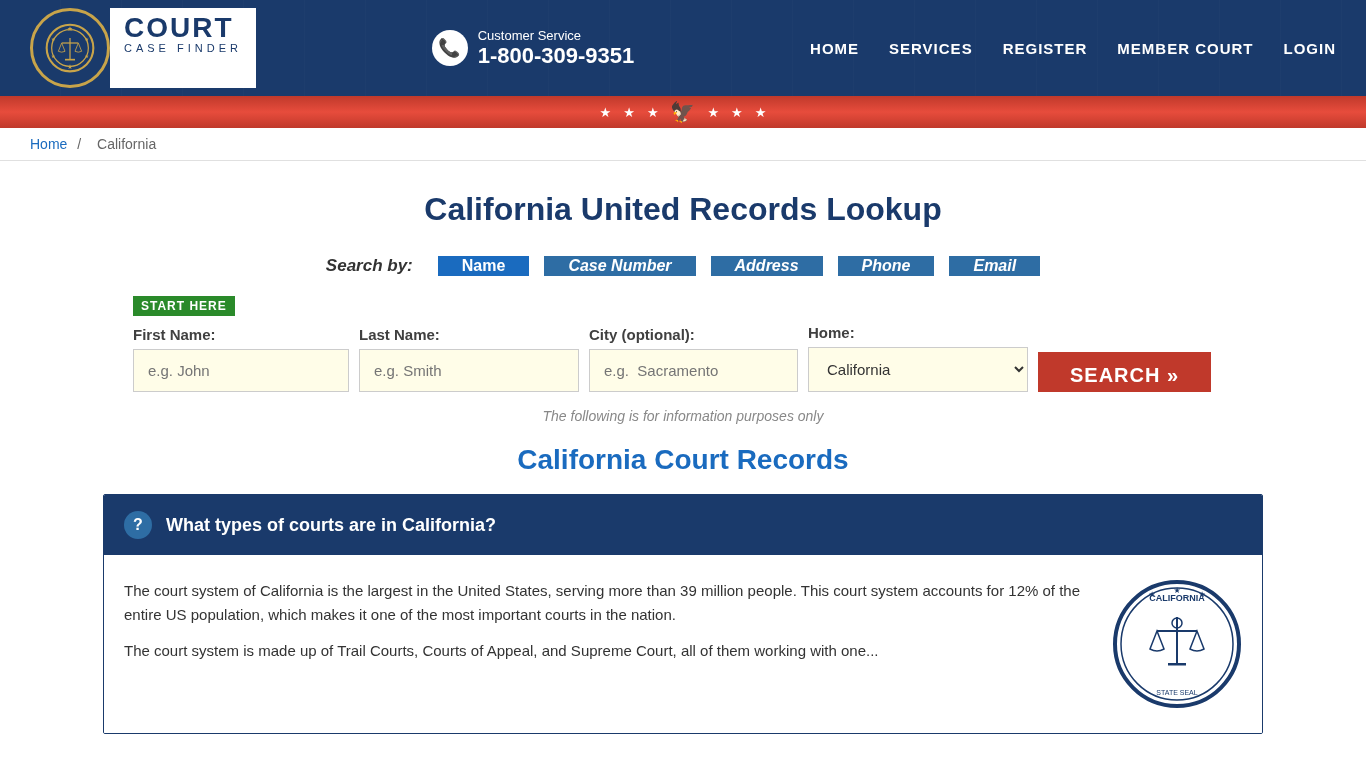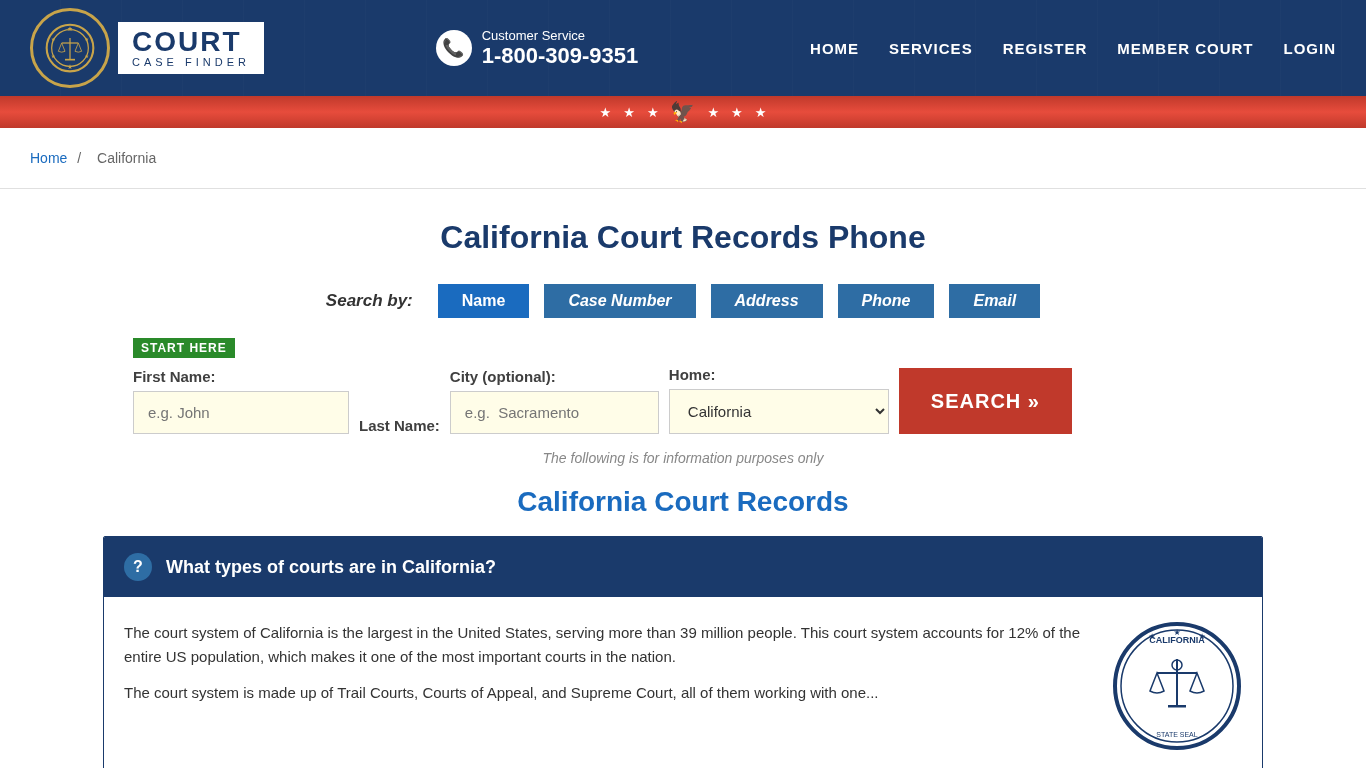--- a/index.html
+++ b/index.html
@@ -23,22 +23,21 @@
         90deg,
         transparent 0px,
         transparent 60px,
         rgba(255,255,255,0.1) 60px,
         rgba(255,255,255,0.1) 61px
       );
       pointer-events: none;
     }
     .logo-area {
       display: flex;
-      align-items: center;
-      gap: 12px;
+      gap: 4px;
       z-index: 1;
     }
     .logo-circle {
       width: 80px;
       height: 80px;
       border-radius: 50%;
       border: 3px solid #c8a44a;
       background: #1a3a6b;
       display: flex;
       align-items: center;
@@ -109,21 +108,21 @@
     .banner-eagle {
       display: flex;
       align-items: center;
       gap: 12px;
       color: white;
       font-size: 13px;
     }
 
     
     .breadcrumb {
-      padding: 22px 30px;
+      padding: 8px 30px;
       font-size: 14px;
       border-bottom: 1px solid #e0e0e0;
     }
     .breadcrumb a { color: #1a6bbf; text-decoration: none; }
     .breadcrumb span { color: #666; margin: 0 6px; }
 
     
     .main-content {
       max-width: 1200px;
       margin: 0 auto;
@@ -151,21 +150,21 @@
       margin-bottom: 16px;
     }
     .search-by-label {
       font-size: 17px;
       font-weight: bold;
       font-style: italic;
       color: #333;
       margin-right: 10px;
     }
     .tab-btn {
-      padding: 8px 24px;
+      padding: 1px 24px;
       font-size: 16px;
       font-weight: bold;
       border: none;
       cursor: pointer;
       color: white;
     }
     .tab-btn.active { background: #1a6bbf; }
     .tab-btn:not(.active) { background: #2e6da4; font-style: italic; }
 
     
@@ -213,21 +212,21 @@
     .form-group.state select { width: 220px; background: #fffde8; }
     .search-btn {
       background: #c0392b;
       color: white;
       border: none;
       padding: 12px 32px;
       font-size: 20px;
       font-weight: bold;
       cursor: pointer;
       letter-spacing: 1px;
-      height: 66px;
+      height: 40px;
       align-self: flex-end;
       white-space: nowrap;
     }
 
     .info-note {
       text-align: center;
       font-style: italic;
       color: #888;
       font-size: 14px;
       margin-top: 16px;
@@ -356,21 +355,21 @@
 </div>
 
 <div class="breadcrumb">
   <a href="#">Home</a>
   <span>/</span>
   <span>California</span>
 </div>
 
 <div class="main-content">
 
-  <h1 class="page-title">California Court Records Phone</h1>
+  <h1 class="page-title">California United Records Lookup</h1>
 
   <div class="search-section">
     <div class="search-by-row">
       <span class="search-by-label">Search by:</span>
       <button class="tab-btn active">Name</button>
       <button class="tab-btn">Case Number</button>
       <button class="tab-btn">Address</button>
       <button class="tab-btn">Phone</button>
       <button class="tab-btn">Email</button>
     </div>
@@ -378,20 +377,21 @@
 
   <div class="form-area">
     <div class="start-here-badge">START HERE</div>
     <div class="form-row">
       <div class="form-group">
         <label>First Name:</label>
         <input type="text" placeholder="e.g. John" style="">
       </div>
       <div class="form-group last-name">
         <label>Last Name:</label>
+        <input type="text" placeholder="e.g. Smith" style="">
       </div>
       <div class="form-group city">
         <label>City (optional):</label>
         <input type="text" placeholder="e.g.  Sacramento" style="">
       </div>
       <div class="form-group state">
         <label>Home:</label>
         <select style="padding:12px 14px; font-size:15px; border:1px solid #ccc; background:#fffde8; color:#333; width:220px;">
           <option value="CA" selected="">California</option>
           <option value="AL">Alabama</option>

